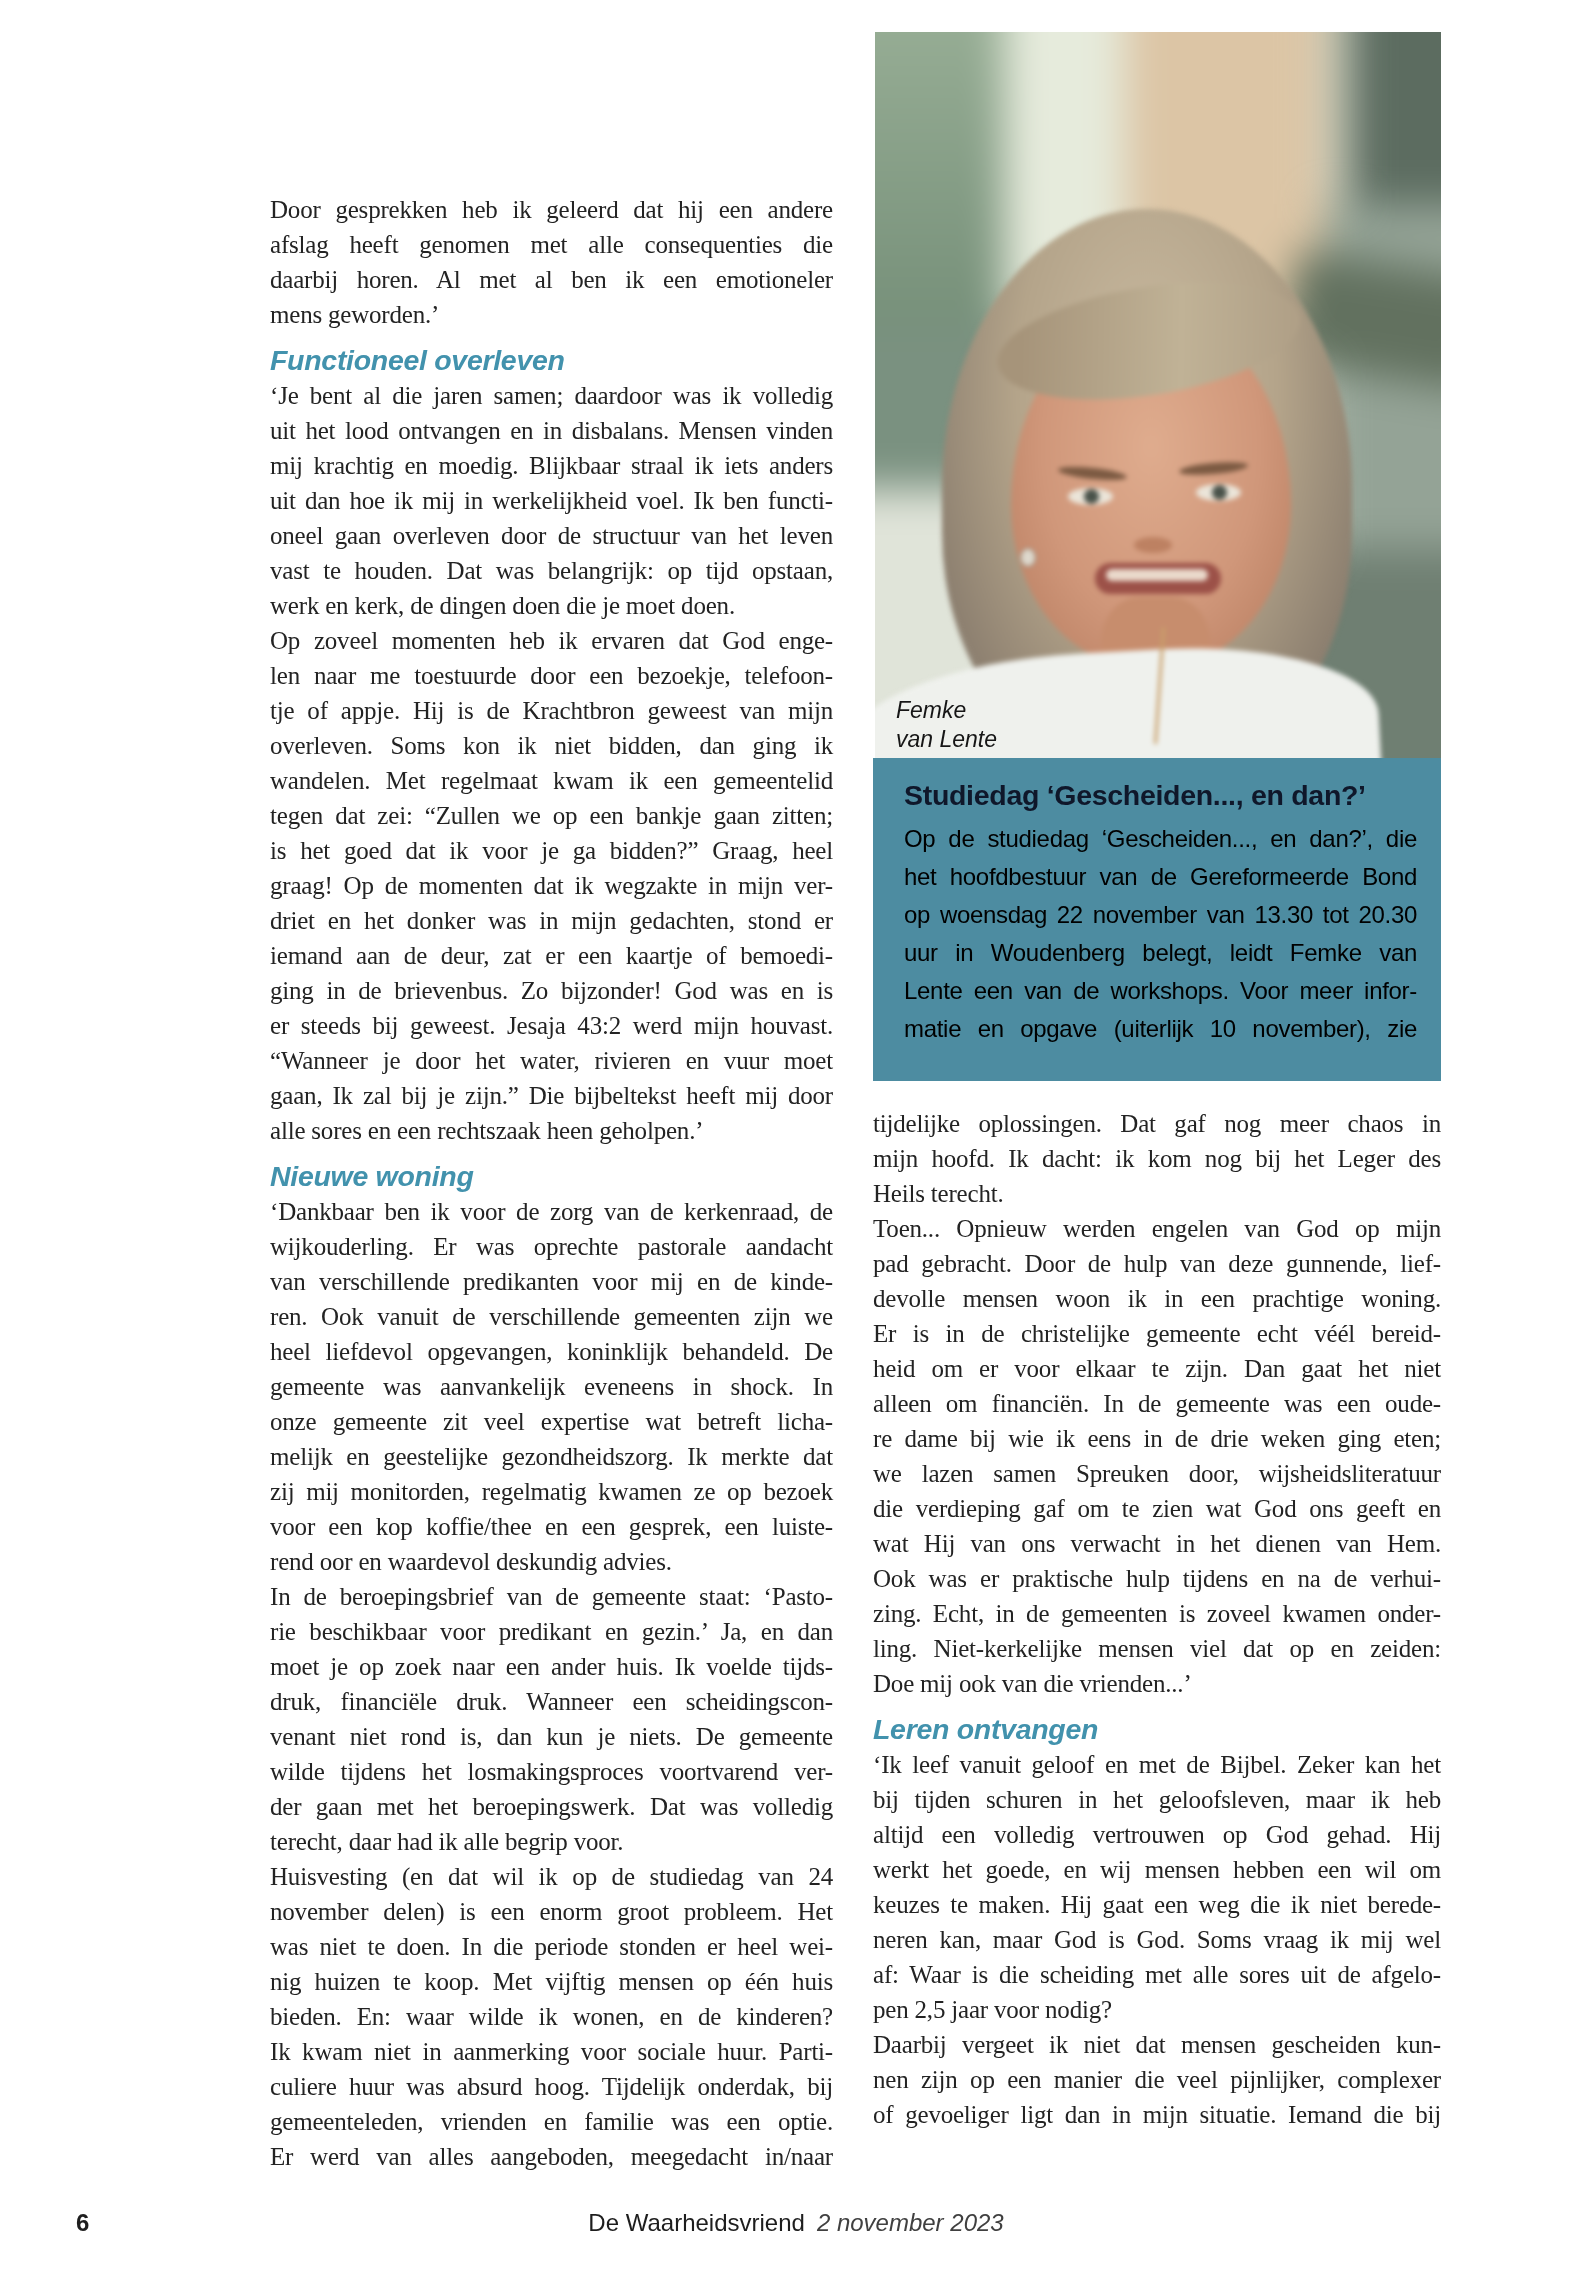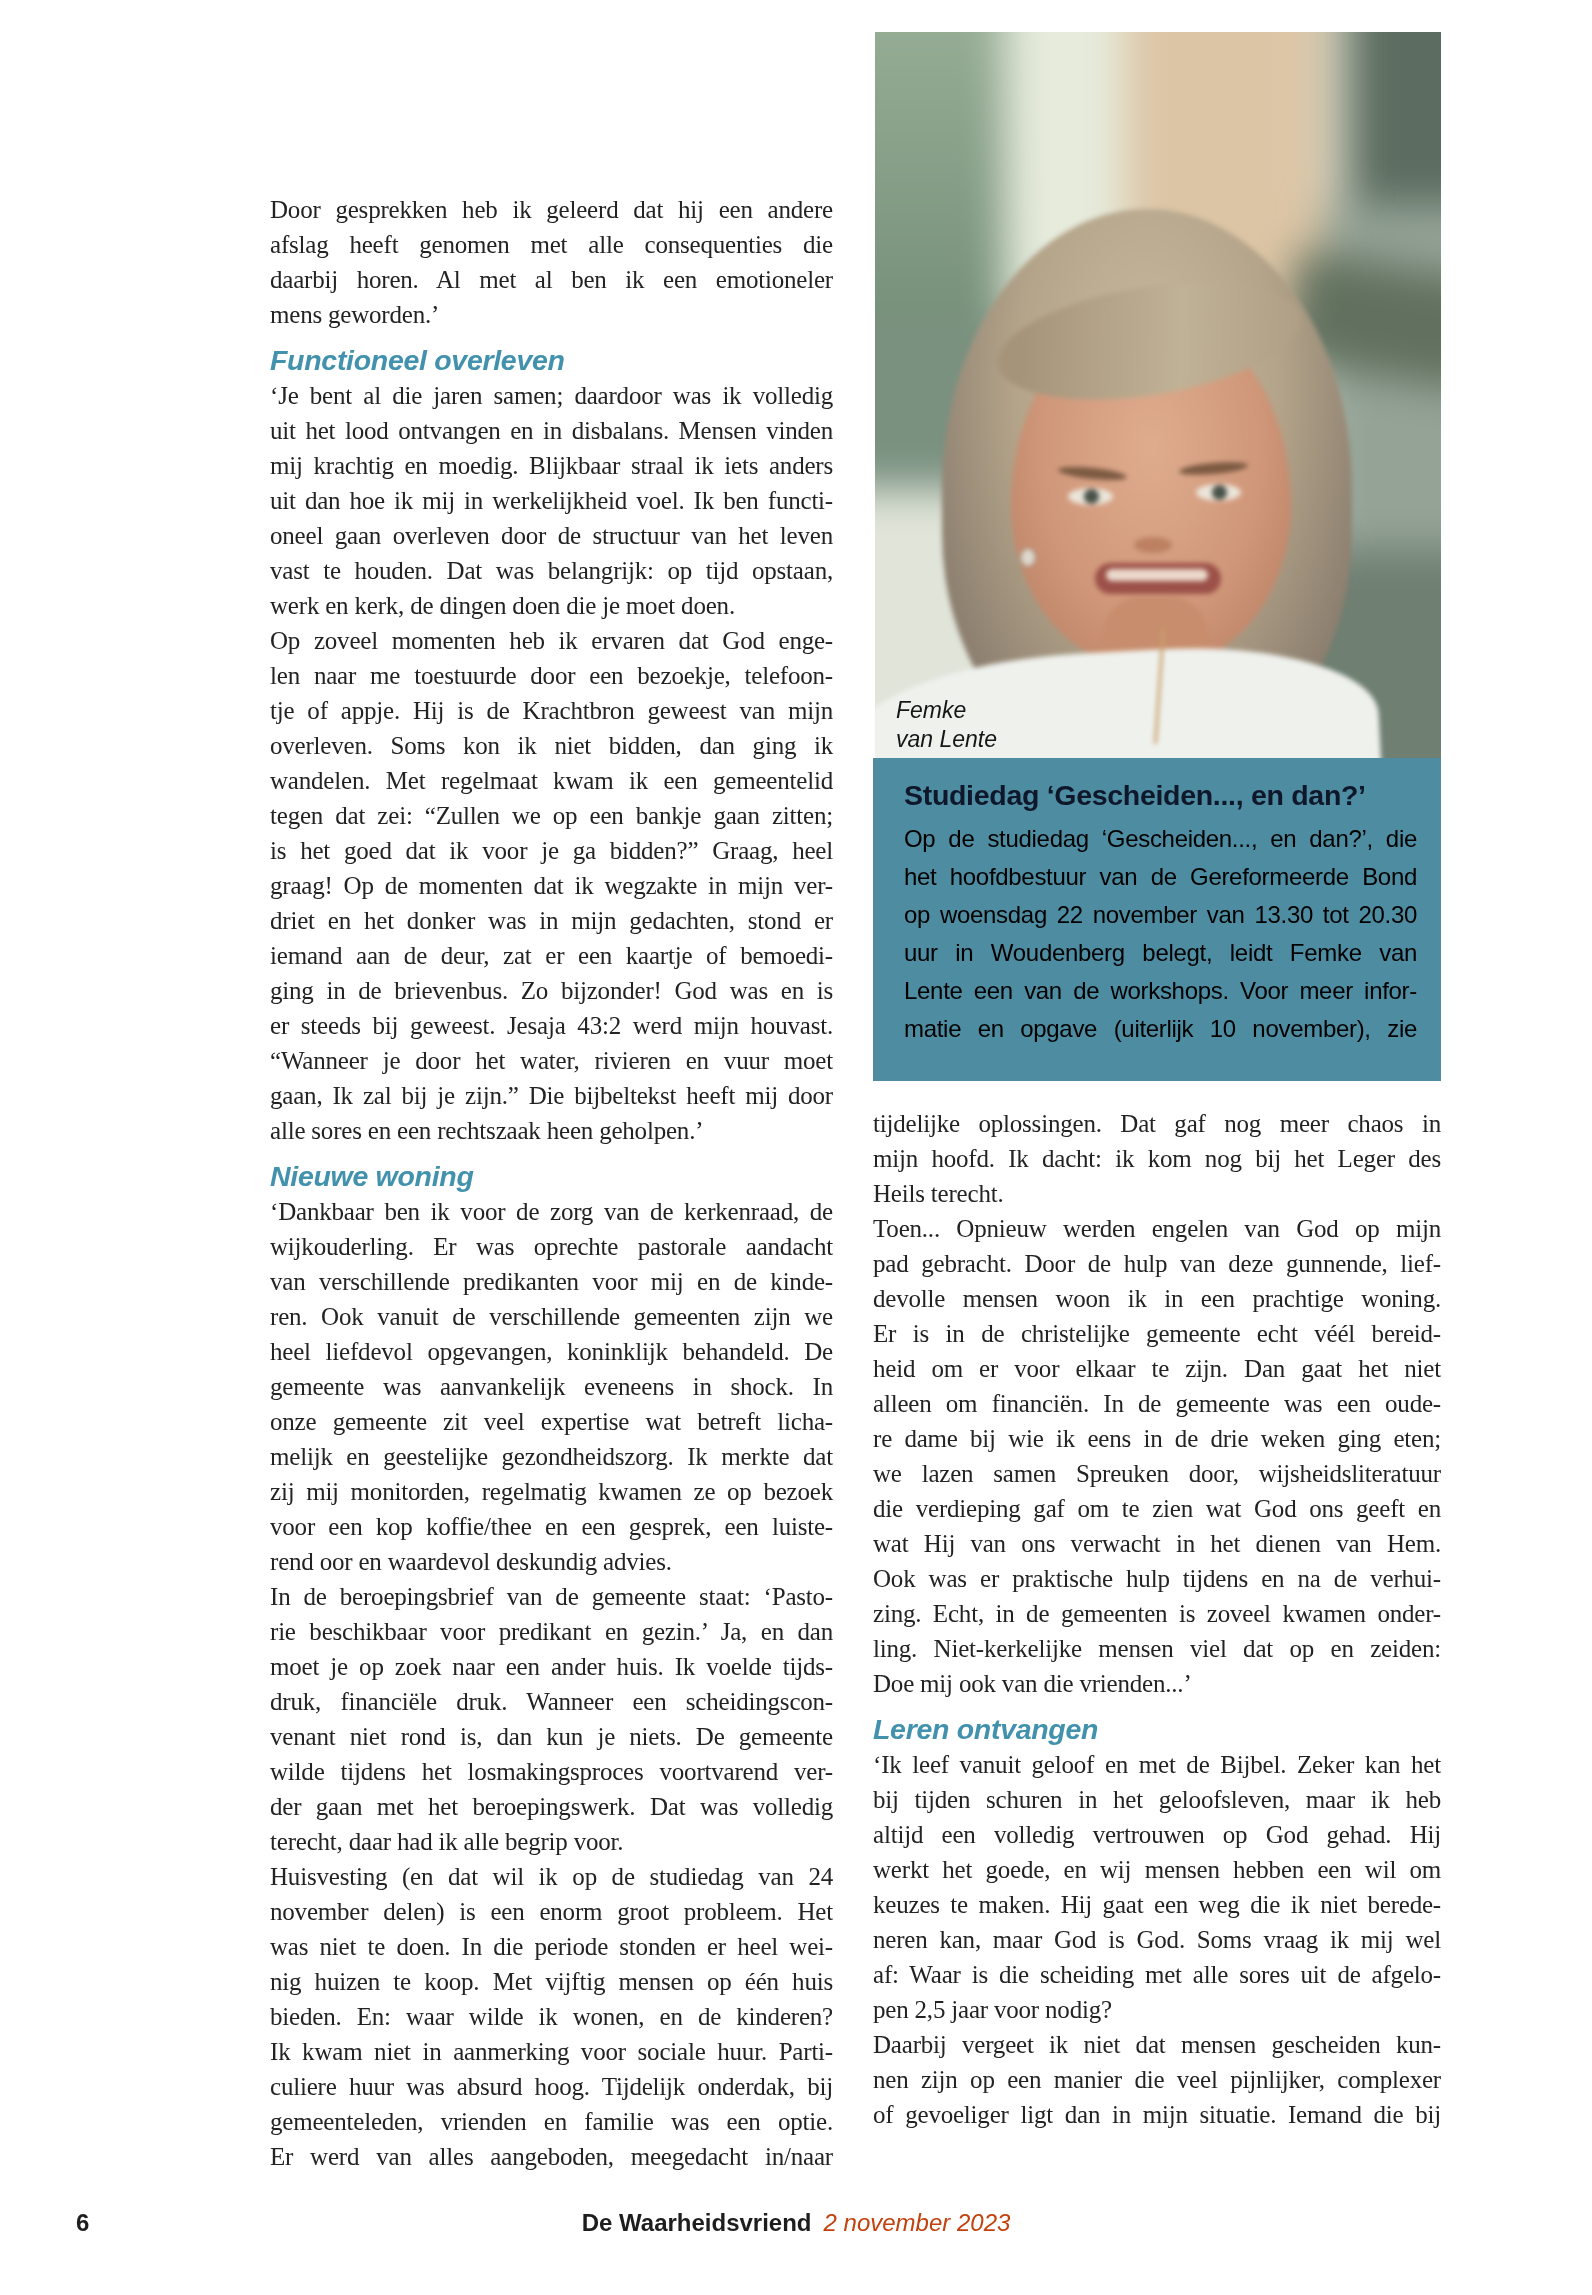--- a/index.html
+++ b/index.html
@@ -65,22 +65,22 @@
   .infobox-title{font-weight:bold;font-size:28.5px;line-height:36px;color:#0f172a;letter-spacing:-0.3px;margin-bottom:7px;}
   .box-line{height:38px;line-height:38px;font-size:24px;letter-spacing:-0.3px;color:#000000;
             white-space:nowrap;text-align:justify;text-align-last:justify;}
   .box-line.last{text-align-last:left;margin-top:37px;}
 
   
   .footer-num{position:absolute;left:76px;top:2209px;font-family:"Liberation Sans", sans-serif;
               font-weight:bold;font-size:24px;color:#1d1d1d;}
   .footer-center{position:absolute;left:0;top:2209px;width:100%;text-align:center;
                  font-family:"Liberation Sans", sans-serif;font-size:24px;color:#1d1d1d;}
-  .footer-center .mag{font-weight:bold;}
-  .footer-center .date{font-style:italic;font-weight:normal;color:#c2410c;margin-left:12px;}
+  .footer-center .mag{font-weight:normal;}
+  .footer-center .date{font-style:italic;font-weight:normal;color:#404040;margin-left:12px;}
 </style>
 </head>
 <body>
 
 <div class="page">
 
   <div class="photo">
     <div class="bg">
       <div class="b-trees"></div>
         <div class="b-trees2"></div>

